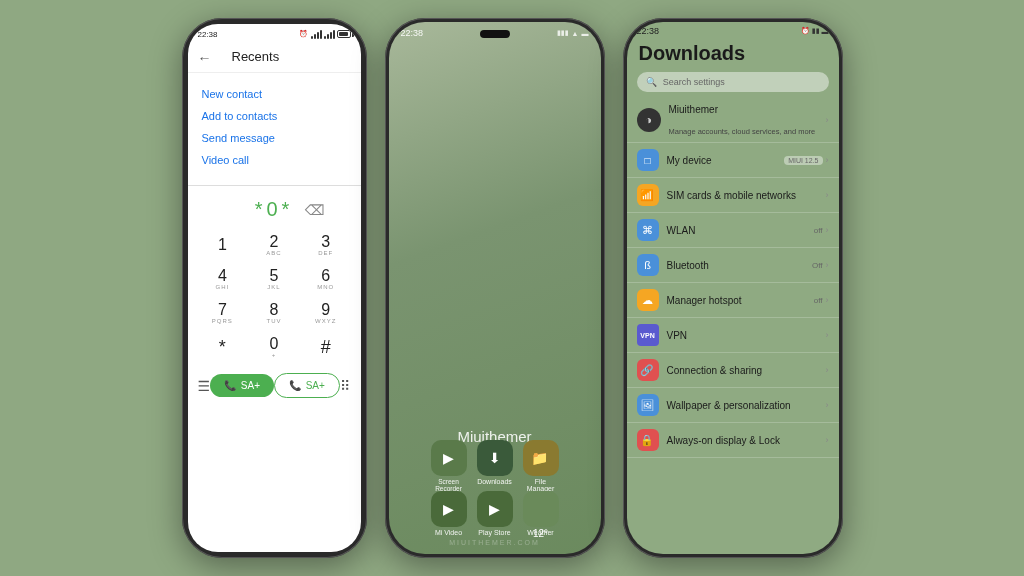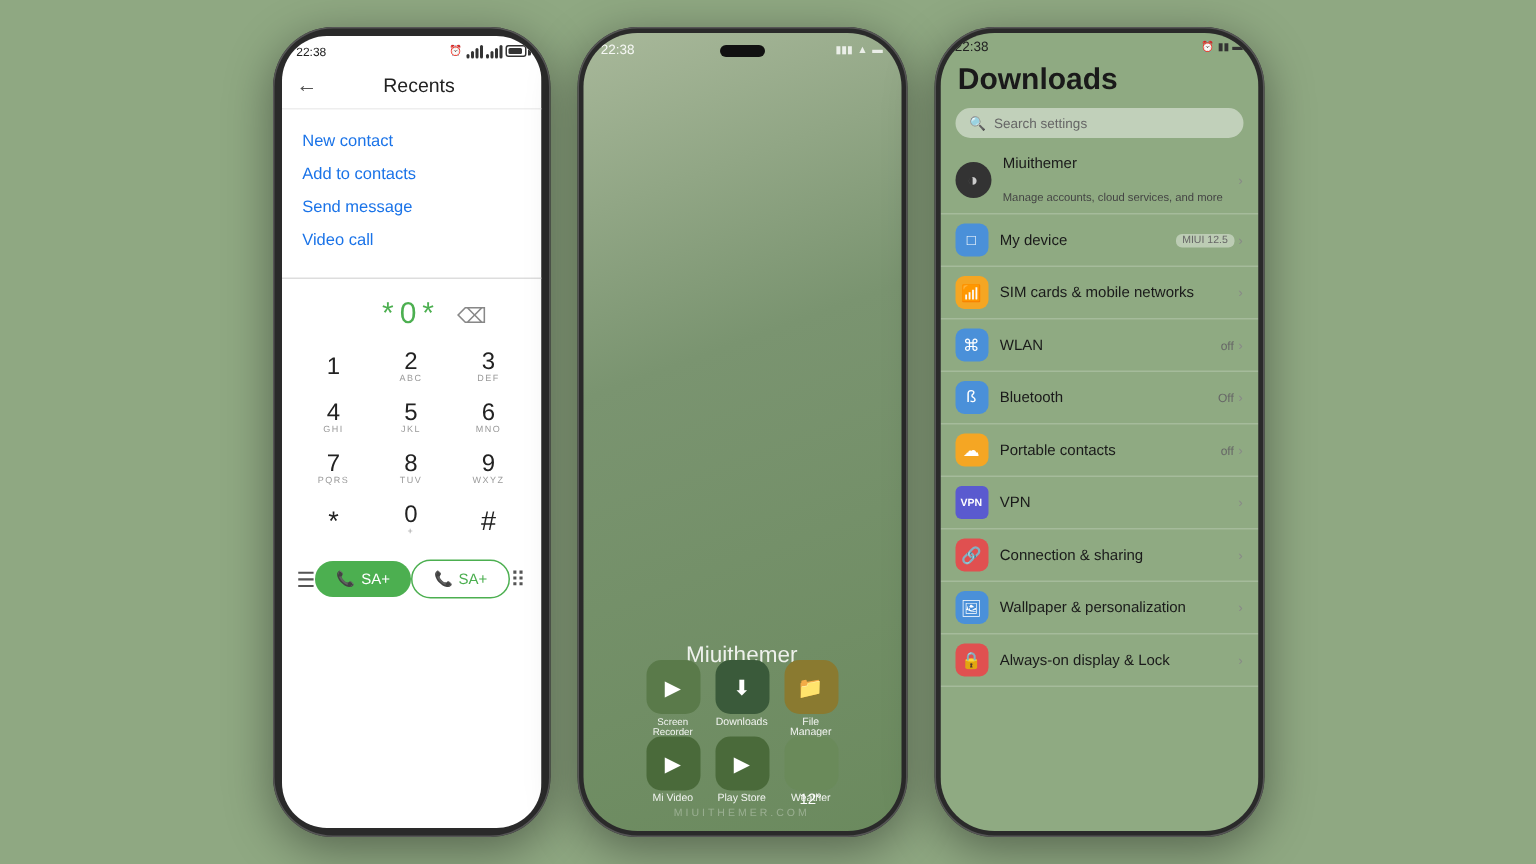--- a/index.html
+++ b/index.html
@@ -75,21 +75,21 @@
     }
     .battery-icon::after { content: ''; position: absolute; right: -4px; top: 2px; width: 2px; height: 4px; background: #333; border-radius: 0 1px 1px 0; }
     .battery-fill { height: 4px; width: 9px; background: #333; border-radius: 1px; margin: 1px; }
 
     
     .recents-screen { background: white; height: 100%; display: flex; flex-direction: column; }
     .recents-header {
       display: flex; align-items: center; padding: 6px 10px 4px; gap: 20px;
     }
     .back-arrow { font-size: 14px; color: #555; }
-    .recents-title { font-size: 13px; font-weight: 500; color: #222; margin-left: 24px; }
+    .recents-title { font-size: 13px; font-weight: 500; color: #222; }
     .divider { height: 1px; background: #eee; margin: 4px 0; }
     .recents-options { padding: 6px 14px; }
     .recents-option {
       font-size: 11px; color: #1a73e8; padding: 5px 0;
     }
     .divider-full { height: 1px; background: #ddd; margin: 8px 0; }
     .number-display-row { position: relative; display: flex; align-items: center; justify-content: center; }
 
     .dialpad { display: grid; grid-template-columns: repeat(3, 1fr); gap: 2px; padding: 4px 10px; }
     .dial-key {
@@ -423,21 +423,21 @@
             <span>Off</span>
             <span class="settings-chevron">›</span>
           </div>
         </div>
 
         <div class="settings-item">
           <div class="settings-icon-wrap" style="background:#f5a623;">
             <span style="font-size:11px;color:white;">☁</span>
           </div>
           <div class="settings-text">
-            <div class="settings-main">Portable contacts</div>
+            <div class="settings-main">Manager hotspot</div>
           </div>
           <div class="settings-right">
             <span>off</span>
             <span class="settings-chevron">›</span>
           </div>
         </div>
 
         <div class="settings-item">
           <div class="settings-icon-wrap" style="background:#5a5acf;border-radius:4px;">
             <span style="font-size:7px;color:white;font-weight:bold;">VPN</span>

